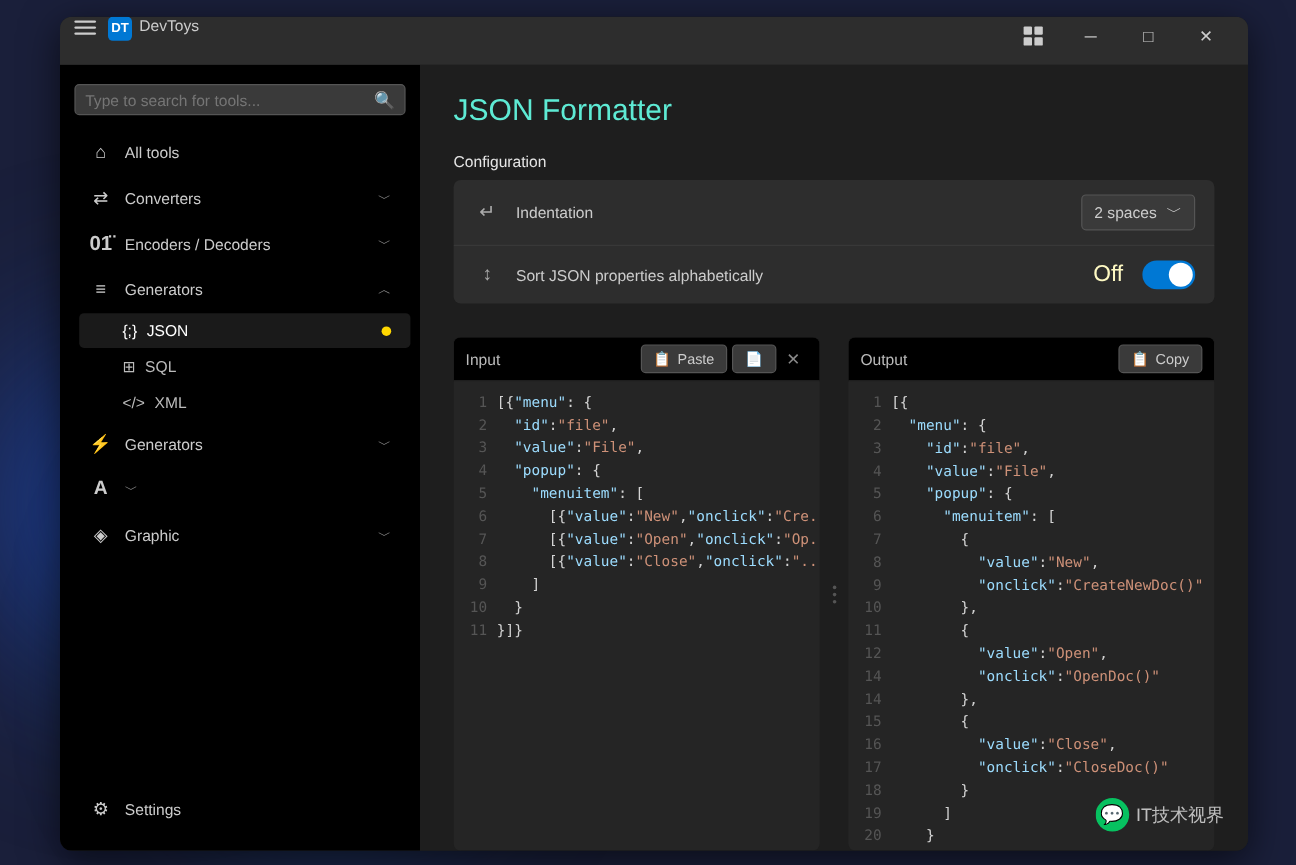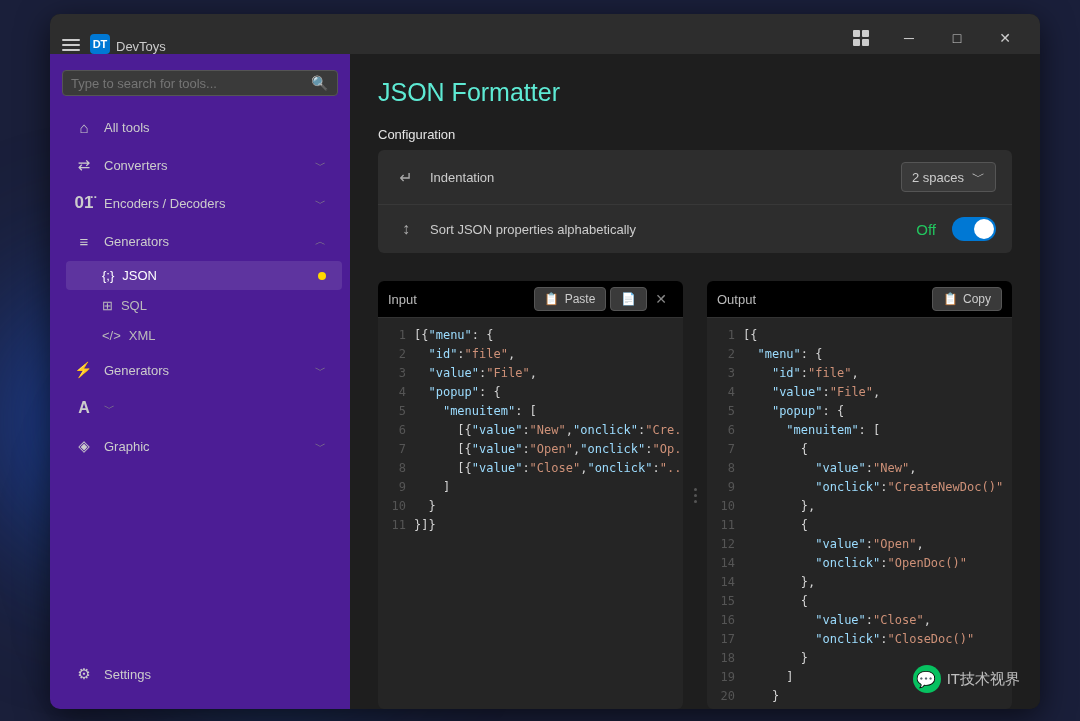--- a/index.html
+++ b/index.html
@@ -42,21 +42,21 @@
       flex-direction: column;
       overflow: hidden;
       box-shadow: 0 8px 32px rgba(0,0,0,0.6);
     }
 
     
     .titlebar {
       height: 40px;
       background: #2d2d2d;
       display: flex;
-      align-items: flex-end;
+      align-items: flex-start;
       padding: 0 12px;
       flex-shrink: 0;
     }
     .titlebar-menu-icon {
       width: 18px; height: 18px;
       display: flex; flex-direction: column; justify-content: center; gap: 3px;
       cursor: pointer; margin-right: 10px;
     }
     .titlebar-menu-icon span {
       display: block; height: 2px; background: #ccc; border-radius: 1px;
@@ -94,21 +94,21 @@
     
     .app-layout {
       display: flex;
       flex: 1;
       overflow: hidden;
     }
 
     
     .sidebar {
       width: 300px;
-      background: #4c1d95;
+      background: #000000;
       display: flex;
       flex-direction: column;
       flex-shrink: 0;
       padding: 8px 0;
     }
     .search-box {
       margin: 8px 12px 12px;
       background: #3a3a3a;
       border: 1px solid #555;
       border-radius: 4px;
@@ -261,22 +261,22 @@
     .toggle-knob {
       width: 20px; height: 20px;
       background: white;
       border-radius: 50%;
       position: absolute;
       top: 2px;
       transition: left 0.2s;
     }
     .toggle.on .toggle-knob { left: 22px; }
     .toggle-label {
-      font-size: 15px;
-      color: #22c55e;
+      font-size: 19px;
+      color: #fef9c3;
       margin-right: 8px;
       margin-left: 28px;
     }
 
     
     .io-panels {
       display: flex;
       gap: 8px;
       flex: 1;
       overflow: hidden;

